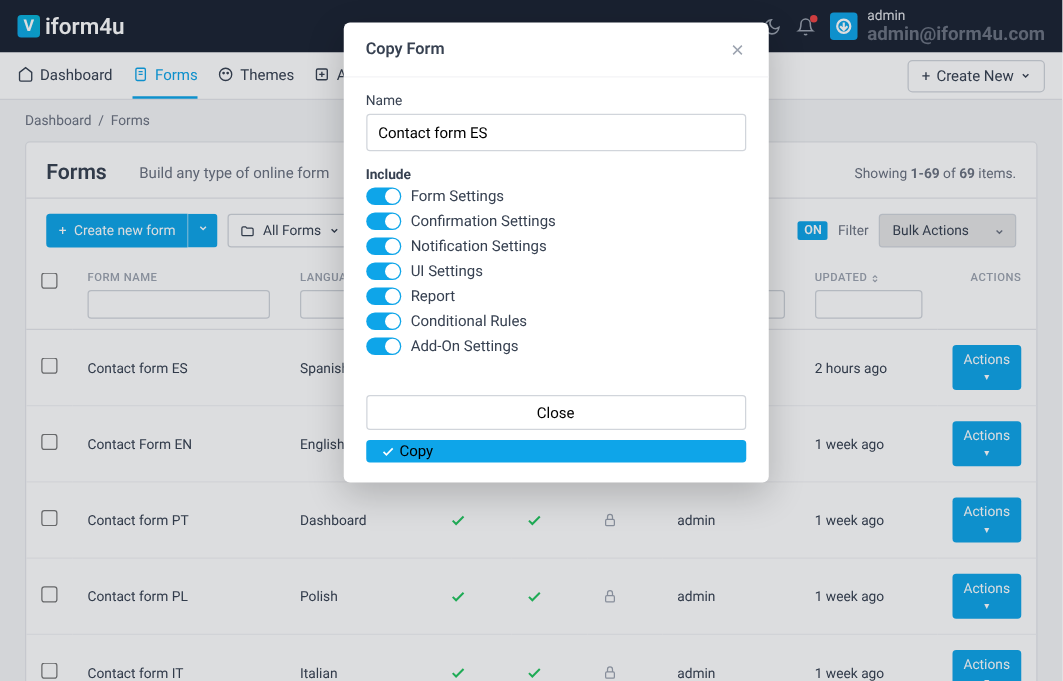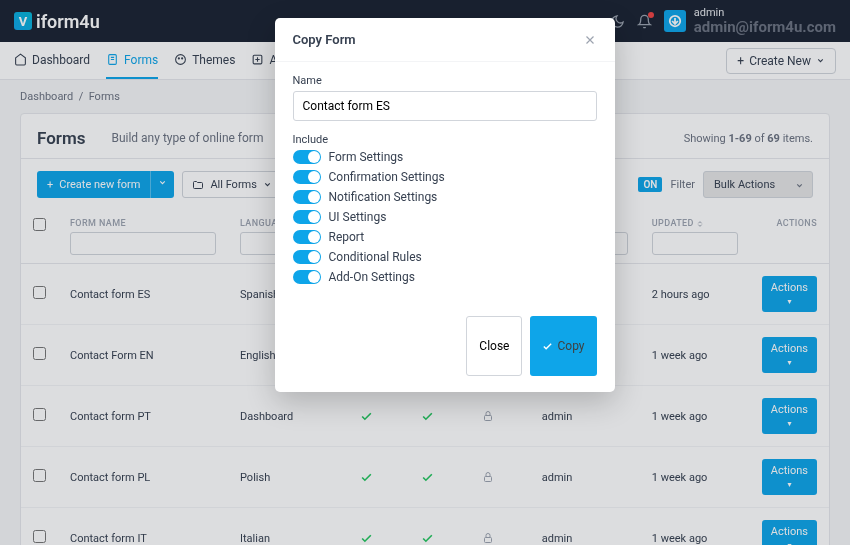--- a/index.html
+++ b/index.html
@@ -53,23 +53,23 @@
 .modal-head { padding: 14px 18px; display: flex; align-items: center; border-bottom: 1px solid #f3f4f6; }
 .modal-title { font-size: 13px; font-weight: 600; color: #374151; }
 .modal-close { margin-left: auto; color: #9ca3af; cursor: pointer; }
 .modal-body { padding: 12px 18px 16px; }
 .field-label { font-size: 11px; color: #374151; margin-bottom: 4px; display: block; }
 .text-input { width: 100%; border: 1px solid #d1d5db; border-radius: 3px; padding: 7px 9px; font-size: 12px; margin-bottom: 12px; }
 .opt-row { display: flex; align-items: center; gap: 8px; margin-bottom: 6px; }
 .opt-row span { font-size: 12px; color: #374151; }
 .toggle { width: 28px; height: 14px; background: #0ea5e9; border-radius: 7px; position: relative; cursor: pointer; flex-shrink: 0; }
 .toggle::after { content: ""; position: absolute; top: 1px; right: 1px; width: 12px; height: 12px; background: #fff; border-radius: 50%; }
-.modal-foot { padding: 10px 18px 16px; display: flex; justify-content: flex-end; gap: 8px; }
+.modal-foot { padding: 10px 18px 16px; display: flex; justify-content: flex-end; gap: 8px; flex-direction: column; }
 .btn-lite { border: 1px solid #d1d5db; background: #fff; padding: 6px 12px; font-size: 12px; border-radius: 3px; cursor: pointer; }
-.btn-solid { border: none; background: #0ea5e9; color: #404040; padding: 23px 12px; font-size: 12px; border-radius: 3px; cursor: pointer; display: flex; align-items: center; gap: 4px; }
+.btn-solid { border: none; background: #0ea5e9; color: #000000; padding: 2px 12px; font-size: 12px; border-radius: 3px; cursor: pointer; display: flex; align-items: center; gap: 4px; }
 svg { display: block; }
 </style>
 </head>
 <body>
 
 <div class="topbar">
   <div class="logo">
     <div class="logo-v">V</div>
     <span>iform4u</span>
   </div>
@@ -339,21 +339,21 @@
       <span class="modal-title">Copy Form</span>
       <span class="modal-close">
         <svg width="14" height="14" viewBox="0 0 24 24" fill="none" stroke="currentColor" stroke-width="2">
             <path d="M18 6L6 18M6 6l12 12"></path>
           </svg>
       </span>
     </div>
     <div class="modal-body">
       <label class="field-label">Name</label>
       <input class="text-input" value="Contact form ES" style="">
-      <label class="field-label" style="font-weight:400">Include</label>
+      <label class="field-label" style="font-weight:700">Include</label>
       <div id="opts">
           <div class="opt-row">
             <div class="toggle"></div>
             <span>Form Settings</span>
           </div>
           <div class="opt-row">
             <div class="toggle"></div>
             <span>Confirmation Settings</span>
           </div>
           <div class="opt-row">

